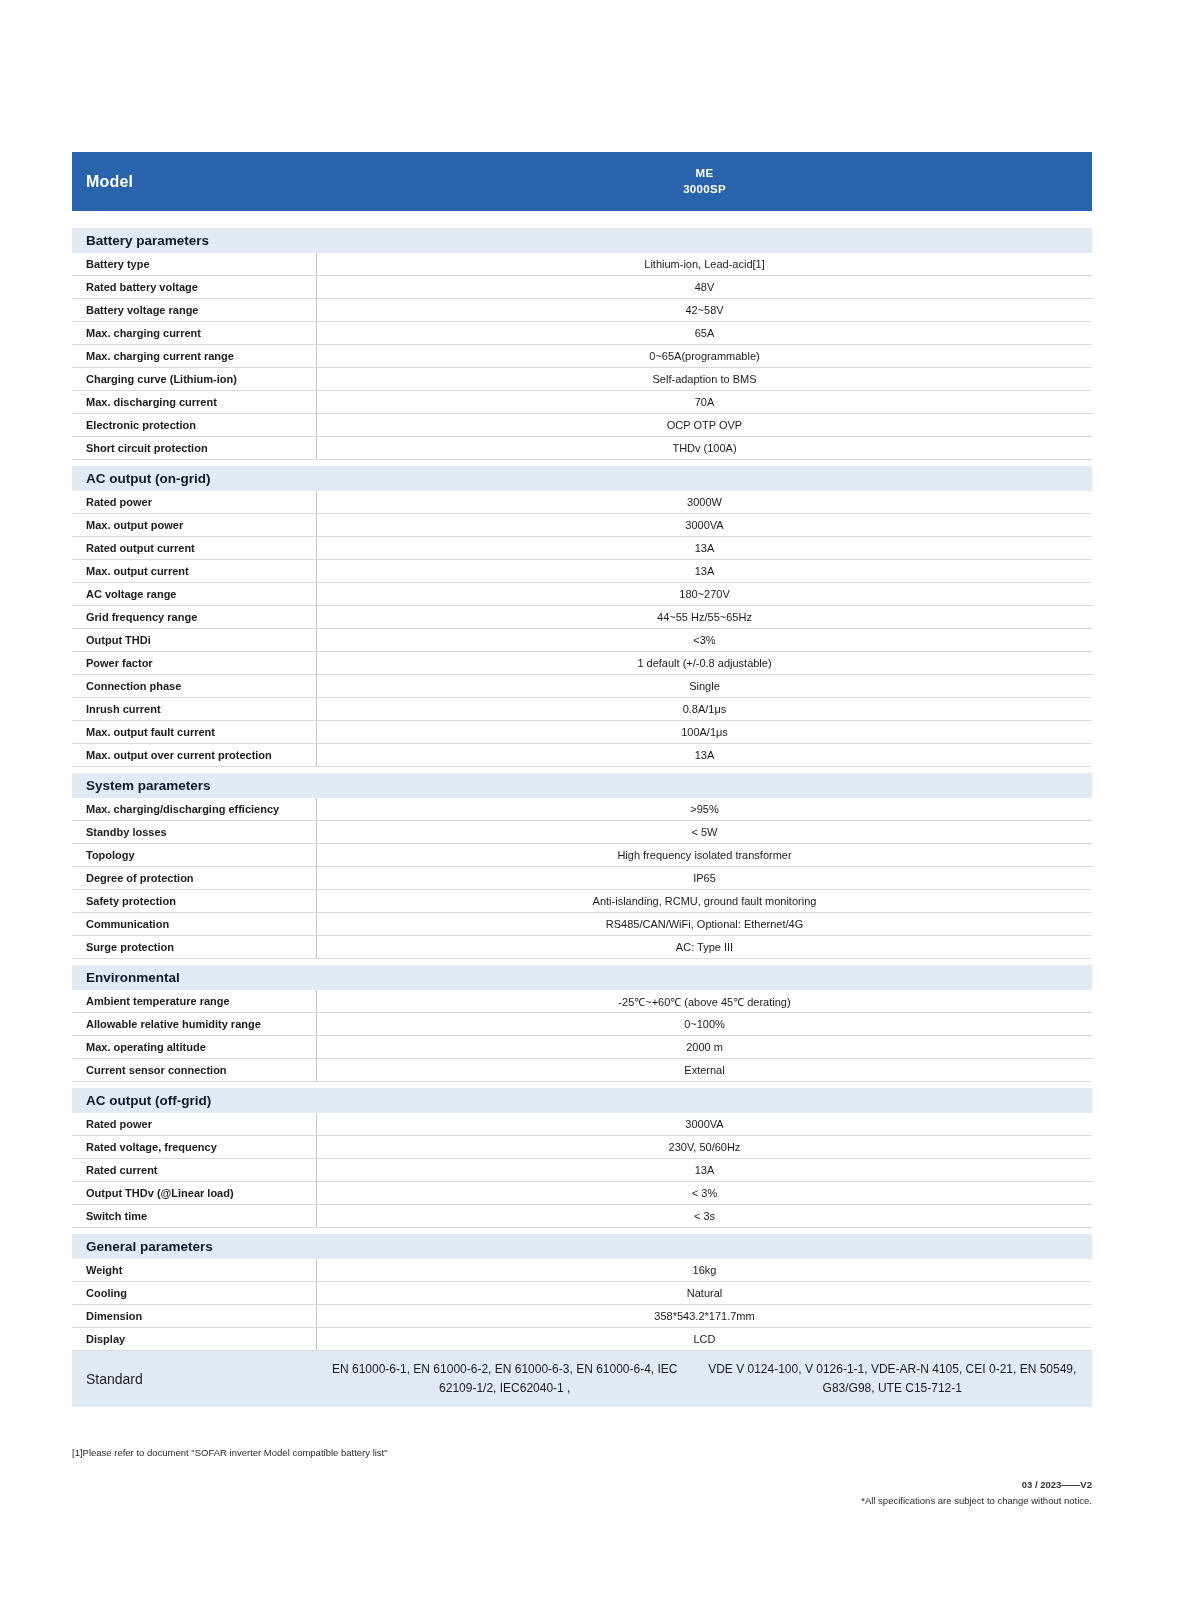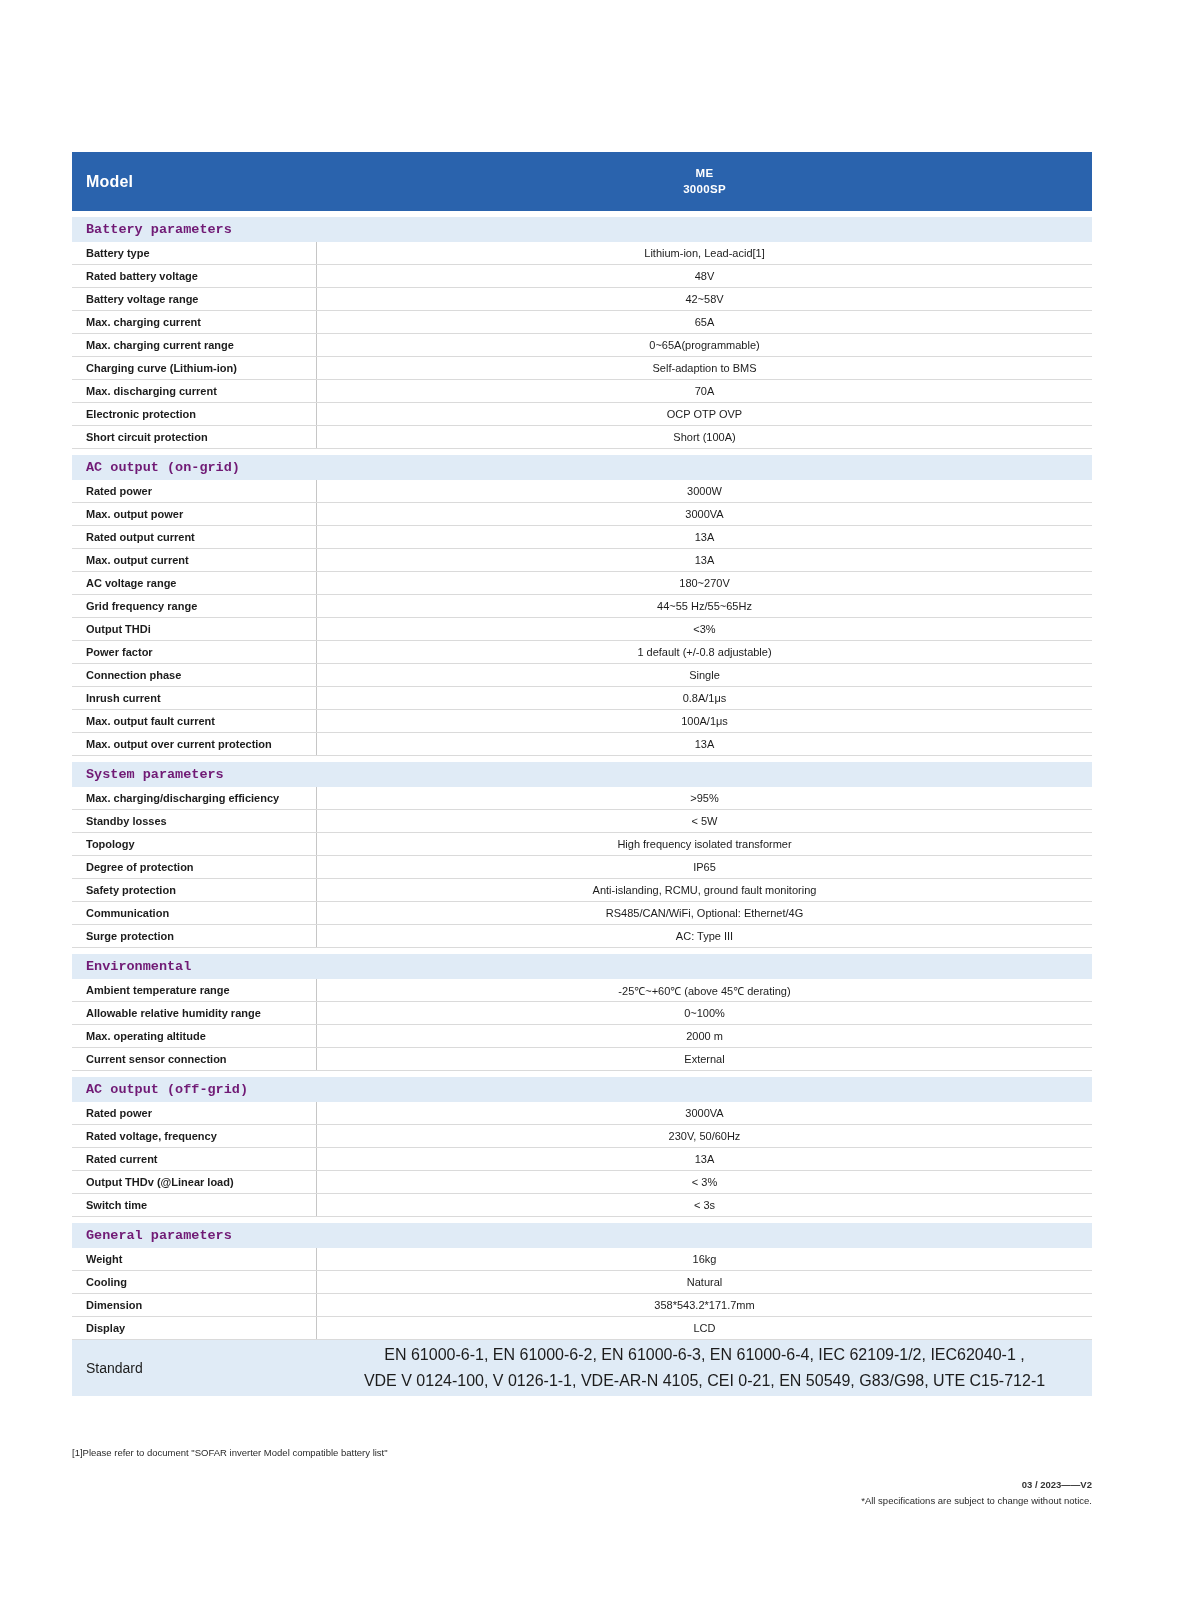--- a/index.html
+++ b/index.html
@@ -5,37 +5,36 @@
   * { margin:0; padding:0; box-sizing:border-box; }
   html,body { background:#ffffff; }
   body {
     width:1200px; height:1622px; position:relative;
     font-family:"Liberation Sans", sans-serif; color:#1c1c1c;
   }
   .page { position:absolute; left:72px; top:152px; width:1020px; }
 
   .model-bar {
     background:#2a63ad; height:59px; display:flex; align-items:center;
-    margin-bottom:6px;
+    margin-bottom:17px;
   }
   .model-label {
     color:#ffffff; font-weight:bold; font-size:16px; letter-spacing:0.2px;
     padding-left:14px; width:245px;
   }
   .model-value {
     flex:1; color:#ffffff; font-weight:bold; font-size:11.5px;
     text-align:center; line-height:1.35; letter-spacing:0.3px;
   }
 
   .section-header {
     background:#e0ebf6; height:25px; margin-top:6px;
     display:flex; align-items:center;
-    font-weight:bold; font-size:13.5px; color:#701a75;
+    font-weight:bold; font-size:13.5px; color:#0f172a;
     padding-left:14px;
-    font-family:Liberation Mono, monospace;
   }
   #sections-root > .section-header:first-child { margin-top:0; }
 
   .row {
     display:flex; height:23px; border-bottom:1px solid #dadada;
   }
   .row-label {
     width:245px; padding-left:14px; display:flex; align-items:center;
     font-size:11px; color:#1c1c1c; border-right:1px solid #c6c6c6;font-weight:bold;
   }
@@ -43,22 +42,22 @@
     flex:1; display:flex; align-items:center; justify-content:center;
     font-size:11px; color:#1c1c1c; text-align:center;
   }
 
   .standard-row { background:#e0ebf6; display:flex; min-height:56px; }
   .standard-label {
     width:245px; padding-left:14px; display:flex; align-items:center;
     font-size:14px;
   }
   .standard-value {
-    flex:1; display:flex; flex-direction:column; align-items:center;
-    justify-content:center; font-size:16px; line-height:1.6;
+    flex:1; display:flex; flex-direction:row; align-items:center;
+    justify-content:center; font-size:12px; line-height:1.6;
     text-align:center;
   }
 
   .footnotes {
     position:absolute; left:72px; top:1447px; width:1020px;
     font-size:9.5px; color:#2a2a2a;
   }
   .footnote-line1-wrap { display:flex; justify-content:space-between; align-items:flex-start; }
   .footnote-version { font-weight:bold; color:#333333; font-size:9.5px;margin-top:32px; }
   .footnote-line2 { margin-top:5px;text-align:right; }
@@ -105,21 +104,21 @@
       <div class="row">
         <div class="row-label">Max. discharging current</div>
         <div class="row-value">70A</div>
       </div>
       <div class="row">
         <div class="row-label">Electronic protection</div>
         <div class="row-value">OCP OTP OVP</div>
       </div>
       <div class="row">
         <div class="row-label">Short circuit protection</div>
-        <div class="row-value">Short (100A)</div>
+        <div class="row-value">THDv (100A)</div>
       </div>
       <div class="section-header">AC output (on-grid)</div>
       <div class="row">
         <div class="row-label">Rated power</div>
         <div class="row-value">3000W</div>
       </div>
       <div class="row">
         <div class="row-label">Max. output power</div>
         <div class="row-value">3000VA</div>
       </div>

